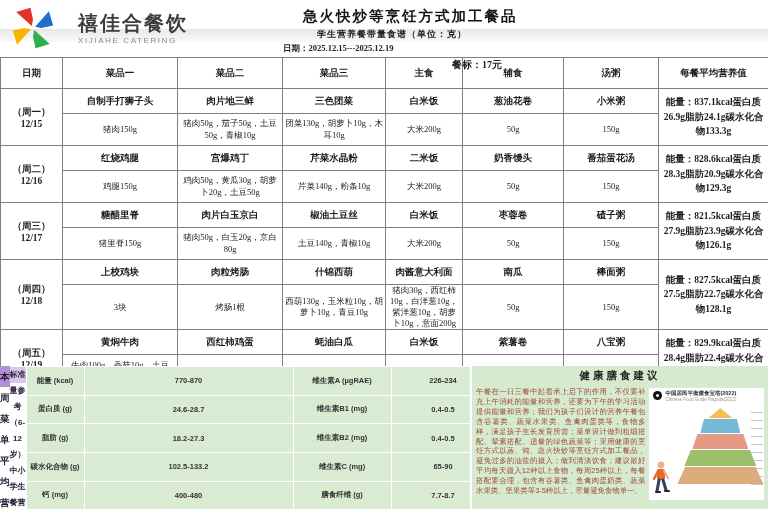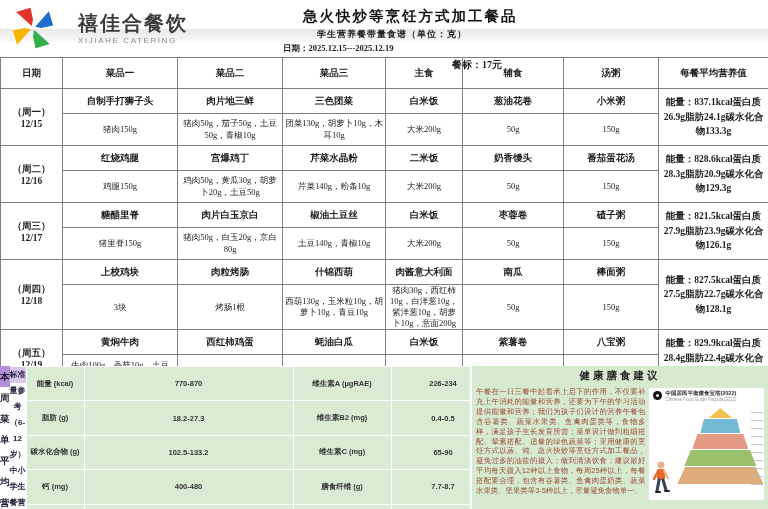--- a/index.html
+++ b/index.html
@@ -228,20 +228,26 @@
             <col style="width:208px">
             <col style="width:97px">
             <col style="width:103px">
           </colgroup>
         <tbody>
             <tr>
           <td>能量 (kcal)</td>
           <td>770-870</td>
           <td>维生素A (µgRAE)</td>
           <td>226-234</td>
+        </tr>
+        <tr>
+          <td>蛋白质 (g)</td>
+          <td>24.6-28.7</td>
+          <td>维生素B1 (mg)</td>
+          <td>0.4-0.5</td>
         </tr>
         <tr>
           <td>脂肪 (g)</td>
           <td>18.2-27.3</td>
           <td>维生素B2 (mg)</td>
           <td>0.4-0.5</td>
         </tr>
         <tr>
           <td>碳水化合物 (g)</td>
           <td>102.5-133.2</td>

